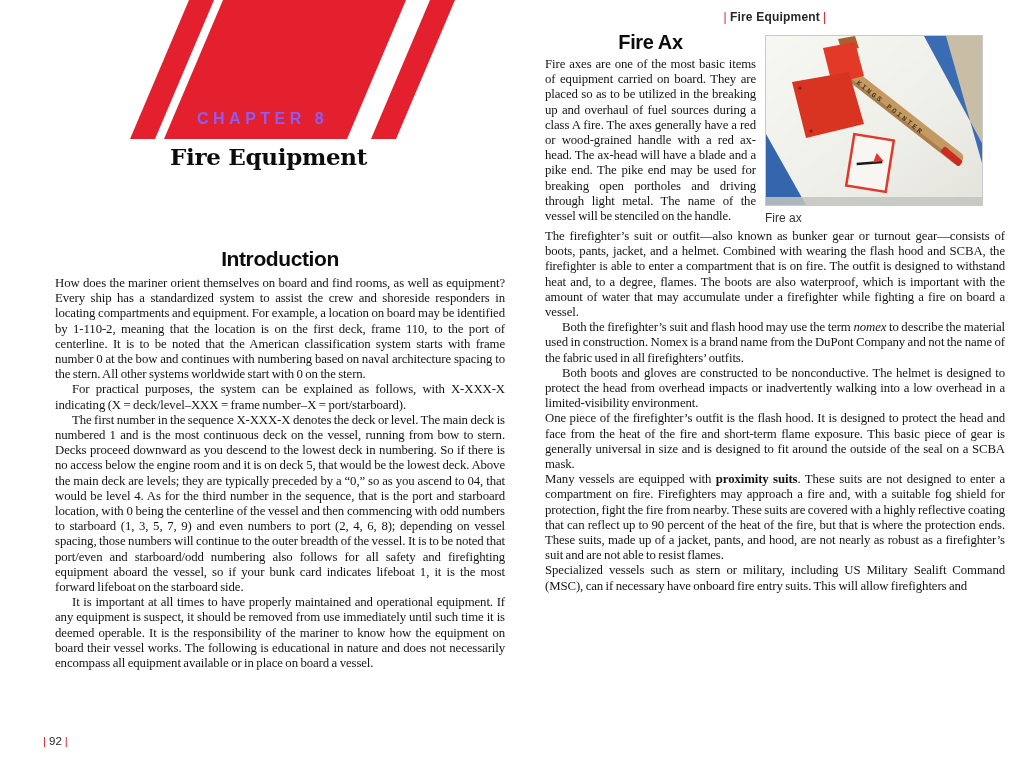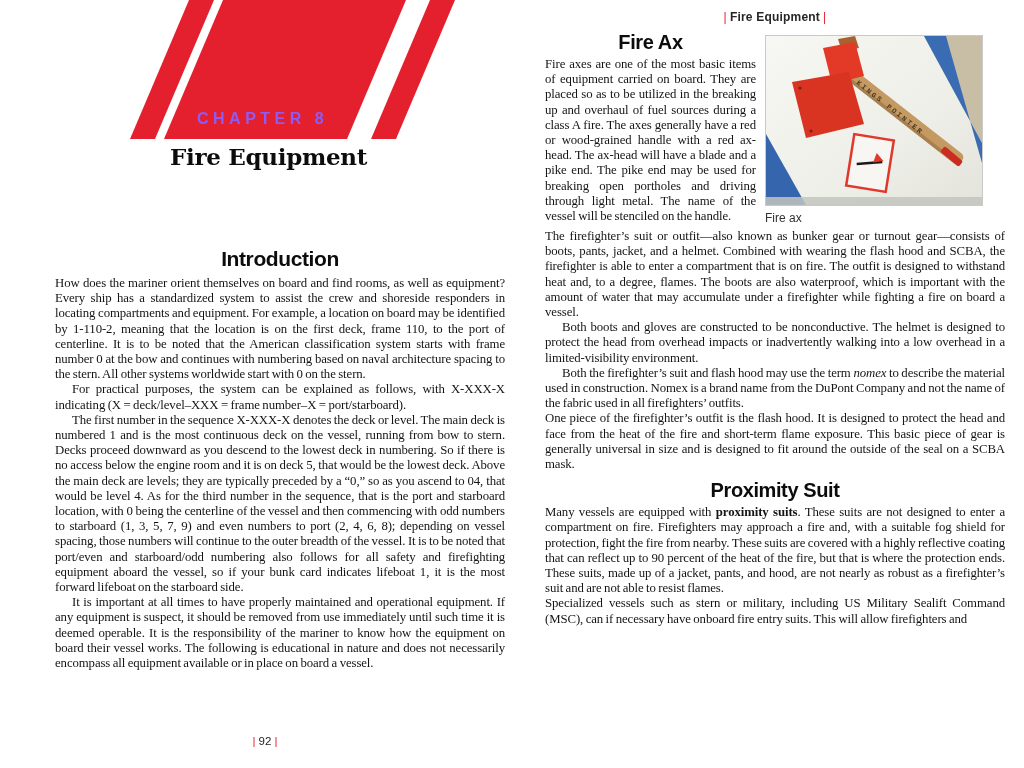--- a/index.html
+++ b/index.html
@@ -39,21 +39,21 @@
   .pipe{color:var(--red);font-weight:400;padding:0 3px;}
 
   
   .fig{float:right;width:218px;margin:4px 22px 4px 9px;}
   .photo-frame{width:216px;height:169px;border:1px solid #c9c9c9;display:block;}
   figure{margin:0;}
   figcaption{font:12px "Liberation Sans",sans-serif;color:#333;margin-top:5px;text-align:left;}
   .clear{clear:both;}
 
   
-  .page-num{position:absolute;bottom:21px;font:11.5px "Liberation Sans",sans-serif;color:#222;text-align:center;}
+  .page-num{position:absolute;bottom:21px;font:11.5px "Liberation Sans",sans-serif;color:#222;text-align:left;}
   .page-num.pn-left{left:40px;width:450px;}
   .page-num.pn-right{left:545px;width:460px;}
 </style>
 </head>
 <body>
 
 <div id="spread">
 
   <div>
     <div id="stripe-l" class="banner-stripe"></div>
@@ -122,30 +122,29 @@
         </svg>
         <figcaption>Fire ax</figcaption>
       </figure>
       <h2>Fire Ax</h2>
       <p>Fire axes are one of the most basic items of equipment carried on board. They are placed so as to be utilized in the breaking up and overhaul of fuel sources during a class A fire. The axes generally have a red or wood-grained handle with a red ax-head. The ax-head will have a blade and a pike end. The pike end may be used for breaking open portholes and driving through light metal. The name of the vessel will be stenciled on the handle.</p>
       <div class="clear"></div>
     </div>
 
     <div>
       <p>The firefighter’s suit or outfit—also known as bunker gear or turnout gear—consists of boots, pants, jacket, and a helmet. Combined with wearing the flash hood and SCBA, the firefighter is able to enter a compartment that is on fire. The outfit is designed to withstand heat and, to a degree, flames. The boots are also waterproof, which is important with the amount of water that may accumulate under a firefighter while fighting a fire on board a vessel.</p>
+      <p class="ind"><span>Both the firefighter’s suit and flash hood may use the term </span><i>nomex</i><span> to describe the material used in construction. Nomex is a brand name from the DuPont Company and not the name of the fabric used in all firefighters’ outfits.</span></p>
       <p class="ind">Both boots and gloves are constructed to be nonconductive. The helmet is designed to protect the head from overhead impacts or inadvertently walking into a low overhead in a limited-visibility environment.</p>
-      <p class="ind"><span>Both the firefighter’s suit and flash hood may use the term </span><i>nomex</i><span> to describe the material used in construction. Nomex is a brand name from the DuPont Company and not the name of the fabric used in all firefighters’ outfits.</span></p>
     </div>
 
     <div>
       <p>One piece of the firefighter’s outfit is the flash hood. It is designed to protect the head and face from the heat of the fire and short-term flame exposure. This basic piece of gear is generally universal in size and is designed to fit around the outside of the seal on a SCBA mask.</p>
     </div>
 
     <div>
-      <h2>Proximity Suit</h2>
       <p><span>Many vessels are equipped with </span><b>proximity suits</b><span>. These suits are not designed to enter a compartment on fire. Firefighters may approach a fire and, with a suitable fog shield for protection, fight the fire from nearby. These suits are covered with a highly reflective coating that can reflect up to 90 percent of the heat of the fire, but that is where the protection ends. These suits, made up of a jacket, pants, and hood, are not nearly as robust as a firefighter’s suit and are not able to resist flames.</span></p>
     </div>
 
     <div>
       <p>Specialized vessels such as stern or military, including US Military Sealift Command (MSC), can if necessary have onboard fire entry suits. This will allow firefighters and</p>
     </div>
   </div>
 
   <div class="page-num pn-left">
     <span class="pipe">|</span><span>92</span><span class="pipe">|</span>

